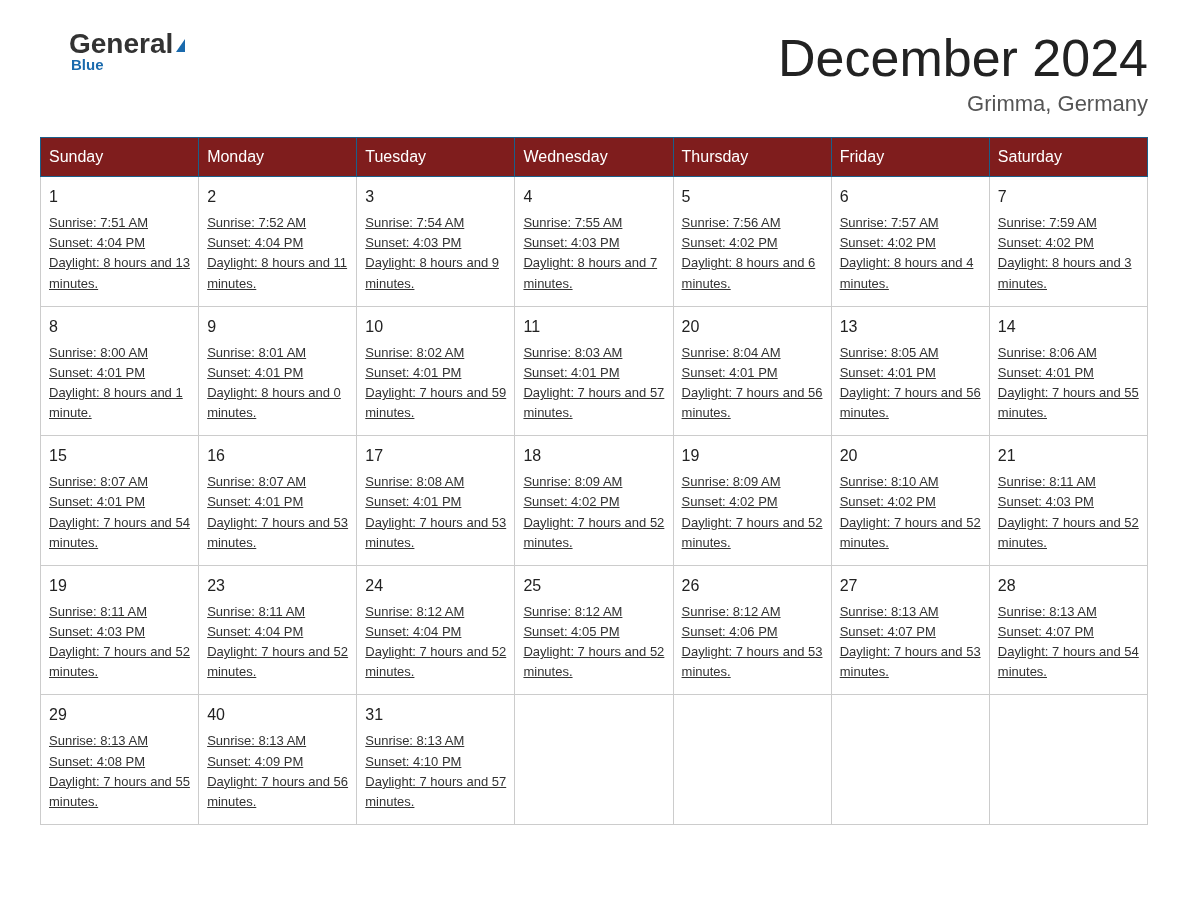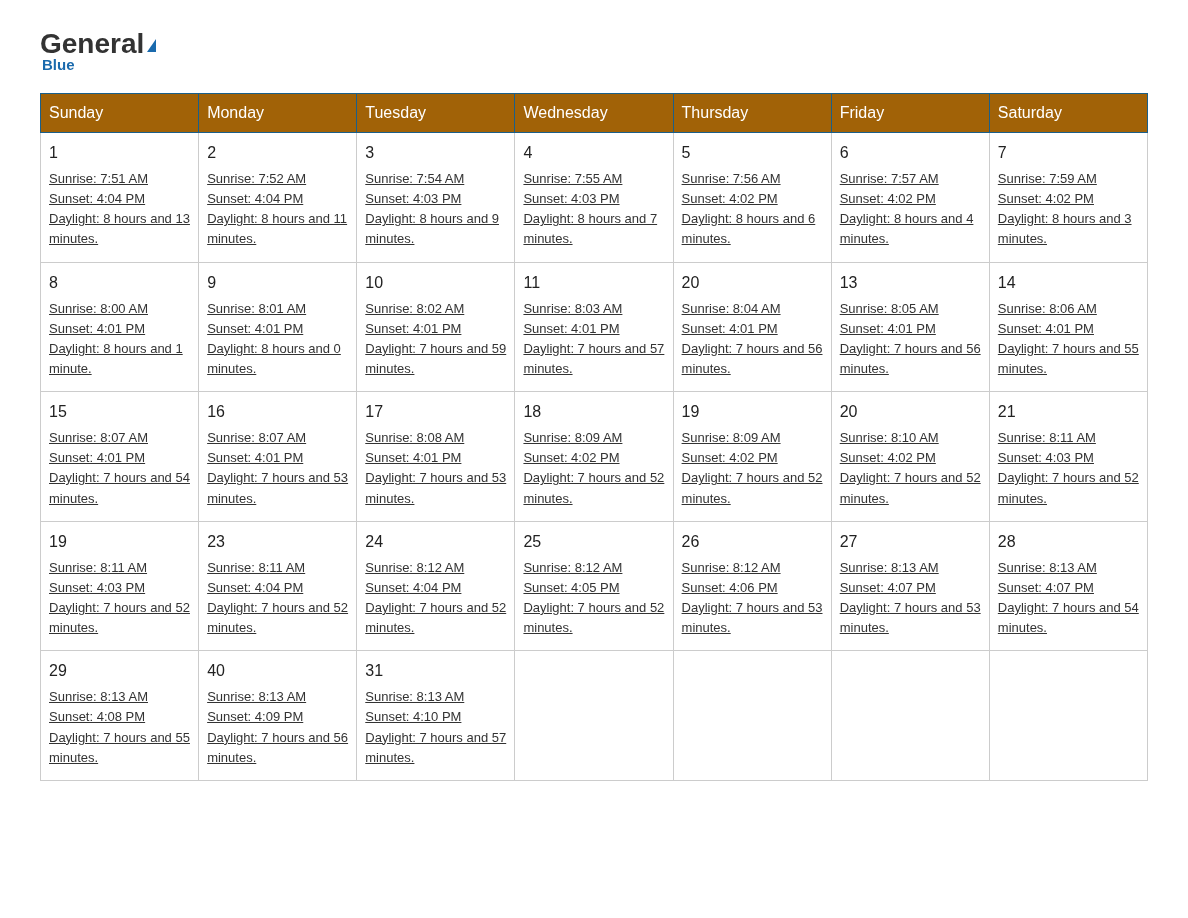--- a/index.html
+++ b/index.html
@@ -13,20 +13,21 @@
     .header {
       display: flex;
       justify-content: space-between;
       align-items: flex-start;
       margin-bottom: 20px;
     }
     .logo {
       display: flex;
       flex-direction: column;
       align-items: flex-start;
+      margin-left: 29px;
     }
     .logo-text {
       font-size: 28px;
       font-weight: bold;
       color: #333;
       line-height: 1;
     }
     .logo-blue-text {
       color: #1a6aad;
       font-size: 15px;
@@ -47,21 +48,21 @@
       font-size: 22px;
       color: #555;
       margin-top: 4px;
     }
     .calendar {
       width: 100%;
       border-collapse: collapse;
       border: 1px solid #ccc;
     }
     .calendar th {
-      background-color: #a16207;
+      background-color: #7f1d1d;
       color: #fff;
       font-size: 16px;
       font-weight: normal;
       padding: 10px 8px;
       text-align: left;
       border: 1px solid #1a5f8a;
     }
     .calendar td {
       vertical-align: top;
       padding: 8px 8px 12px 8px;
@@ -93,20 +94,24 @@
   </style>
 </head>
 <body>
 
 <div class="header">
   <div class="logo">
     <div class="logo-text">
       General<span style="display:inline-block; width:0; height:0; border-left:9px solid transparent; border-bottom:13px solid #1a6aad; margin-left:3px; vertical-align:middle;"></span>
     </div>
     <div class="logo-blue-text">Blue</div>
+  </div>
+  <div class="title-block">
+    <div class="month-title">December 2024</div>
+    <div class="location">Grimma, Germany</div>
   </div>
 </div>
 
 <table class="calendar">
   <thead>
     <tr>
     <th>Sunday</th>
         <th>Monday</th>
         <th>Tuesday</th>
         <th>Wednesday</th>

